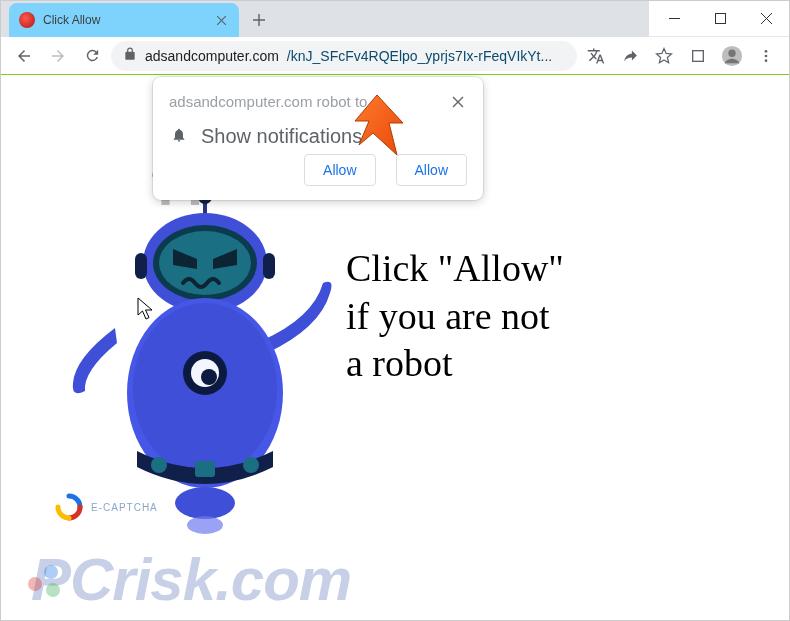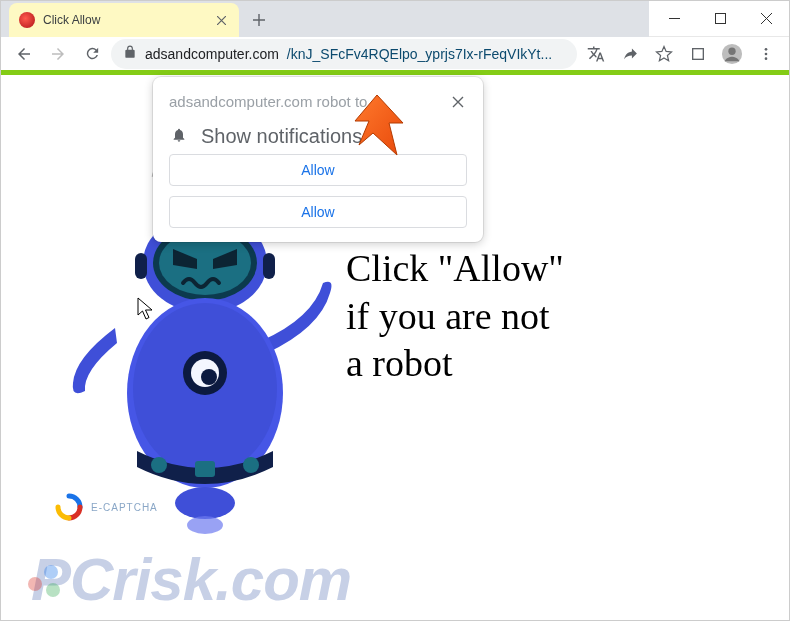--- a/index.html
+++ b/index.html
@@ -5,46 +5,46 @@
   *{margin:0;padding:0;box-sizing:border-box;font-family:"Segoe UI",Arial,sans-serif;}
   body{width:790px;height:621px;background:#fff;position:relative;overflow:hidden;border:1px solid #ccc;}
   
   
   .titlebar{height:36px;background:#fff;display:flex;align-items:center;justify-content:flex-end;border-bottom:1px solid #e8e8e8;}
   .win-btn{width:46px;height:36px;display:flex;align-items:center;justify-content:center;color:#333;}
   .win-btn svg{width:11px;height:11px;}
   
   
   .tabstrip{height:36px;background:#dee1e6;display:flex;align-items:flex-end;position:absolute;top:0;left:0;right:140px;padding-left:8px;}
-  .tab{background:#fef9c3;height:34px;min-width:230px;border-radius:8px 8px 0 0;display:flex;align-items:center;padding:0 10px;gap:8px;font-size:12px;color:#3c4043;position:relative;}
+  .tab{background:#7dd3fc;height:34px;min-width:230px;border-radius:8px 8px 0 0;display:flex;align-items:center;padding:0 10px;gap:8px;font-size:12px;color:#3c4043;position:relative;}
   .tab .favicon{width:16px;height:16px;border-radius:50%;background:radial-gradient(circle at 40% 40%,#ff5a4d 0%,#c62828 70%);}
   .tab .tab-title{flex:1;white-space:nowrap;overflow:hidden;text-overflow:ellipsis;}
   .tab .tab-close{width:16px;height:16px;display:flex;align-items:center;justify-content:center;color:#5f6368;border-radius:50%;}
   .new-tab{width:28px;height:28px;display:flex;align-items:center;justify-content:center;color:#5f6368;margin-left:6px;margin-bottom:3px;}
   
   
-  .toolbar{height:38px;background:#fff;border-bottom:5px solid #84cc16;display:flex;align-items:center;padding:0 8px;gap:4px;}
+  .toolbar{height:38px;background:#fff;border-bottom:1px solid #84cc16;display:flex;align-items:center;padding:0 8px;gap:4px;}
   .nav-btn{width:30px;height:30px;display:flex;align-items:center;justify-content:center;color:#5f6368;border-radius:50%;}
   .nav-btn.disabled{color:#bdbdbd;}
   .addr{flex:1;height:30px;background:#f1f3f4;border-radius:15px;display:flex;align-items:center;padding:0 12px;gap:8px;color:#5f6368;font-size:14px;overflow:hidden;}
   .addr .lock{color:#5f6368;}
   .addr .host{color:#202124;}
   .addr .path{color:#0c4a6e;white-space:nowrap;}
   .tool-icon{width:30px;height:30px;display:flex;align-items:center;justify-content:center;color:#5f6368;}
   
   
   .viewport{position:absolute;top:74px;left:0;right:0;bottom:0;background:#fff;}
   
   
   .perm-popup{position:absolute;top:2px;left:152px;width:330px;background:#fff;border-radius:8px;box-shadow:0 2px 10px rgba(0,0,0,.2),0 0 0 1px rgba(0,0,0,.08);padding:16px 16px 14px 16px;z-index:50;}
   .perm-head{display:flex;justify-content:space-between;align-items:flex-start;}
   .perm-title{color:#9aa0a6;font-size:15px;}
   .perm-close{color:#5f6368;width:18px;height:18px;display:flex;align-items:center;justify-content:center;}
   .perm-body{display:flex;align-items:center;gap:14px;margin:14px 0 6px 2px;color:#5f6368;font-size:20px;}
-  .perm-actions{display:flex;justify-content:flex-end;gap:10px;margin-top:2px;flex-direction:column;}
+  .perm-actions{display:flex;justify-content:flex-end;gap:20px;margin-top:2px;}
   .perm-btn{border:1px solid #dadce0;background:#fff;color:#1a73e8;font-size:14px;padding:7px 18px;border-radius:4px;}
   
   
   .qmarks{position:absolute;top:76px;left:148px;font-size:58px;font-weight:700;color:#bfbfbf;letter-spacing:-6px;z-index:40;font-family:Arial;}
   
   
   .arrow-annot{position:absolute;top:18px;left:348px;z-index:60;}
   
   
   .main-msg{position:absolute;top:170px;left:345px;font-family:"Times New Roman",serif;font-size:38px;color:#000;line-height:1.25;white-space:pre-line;}

